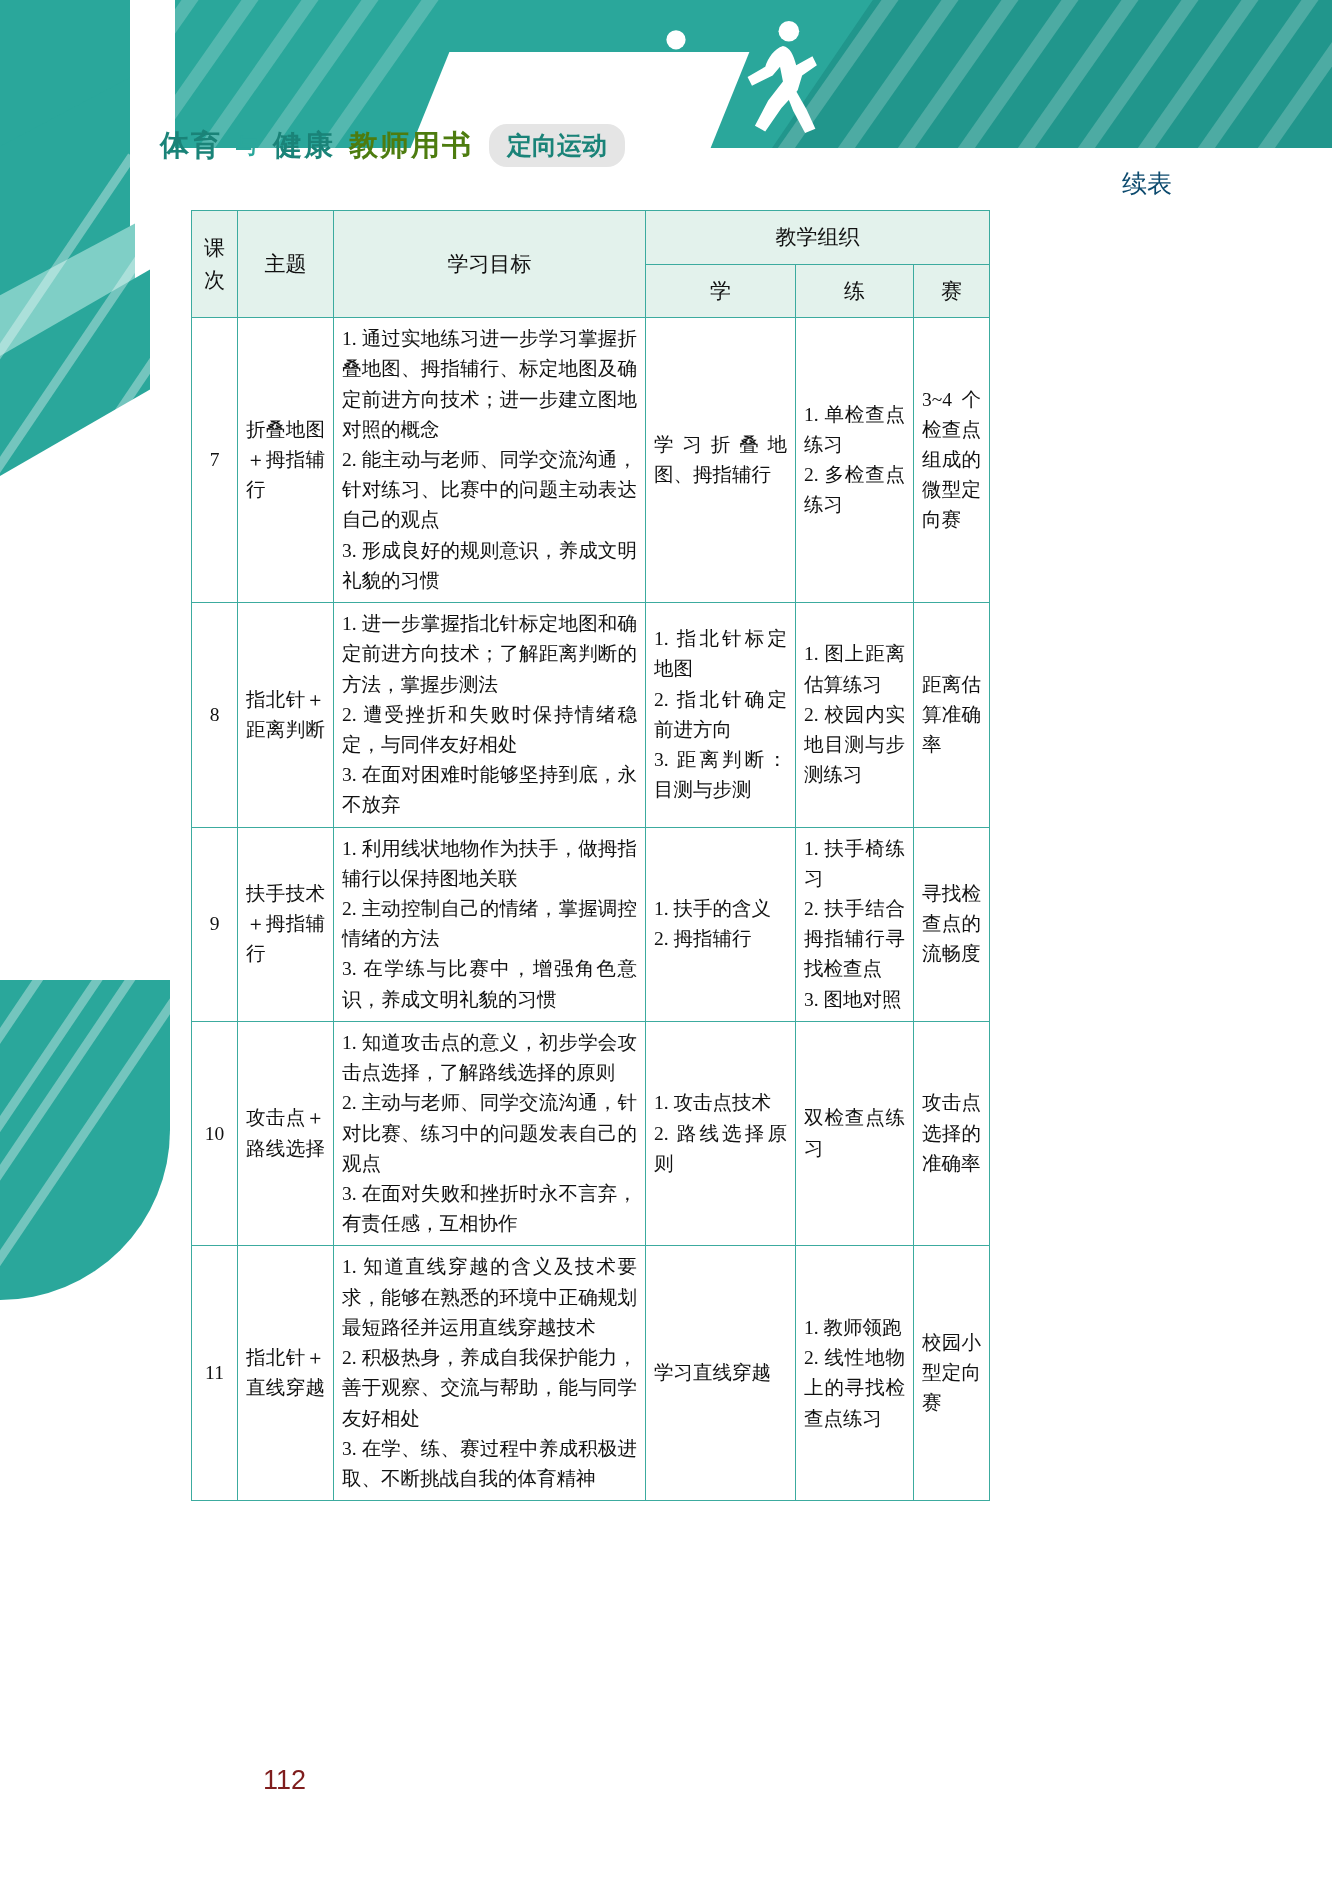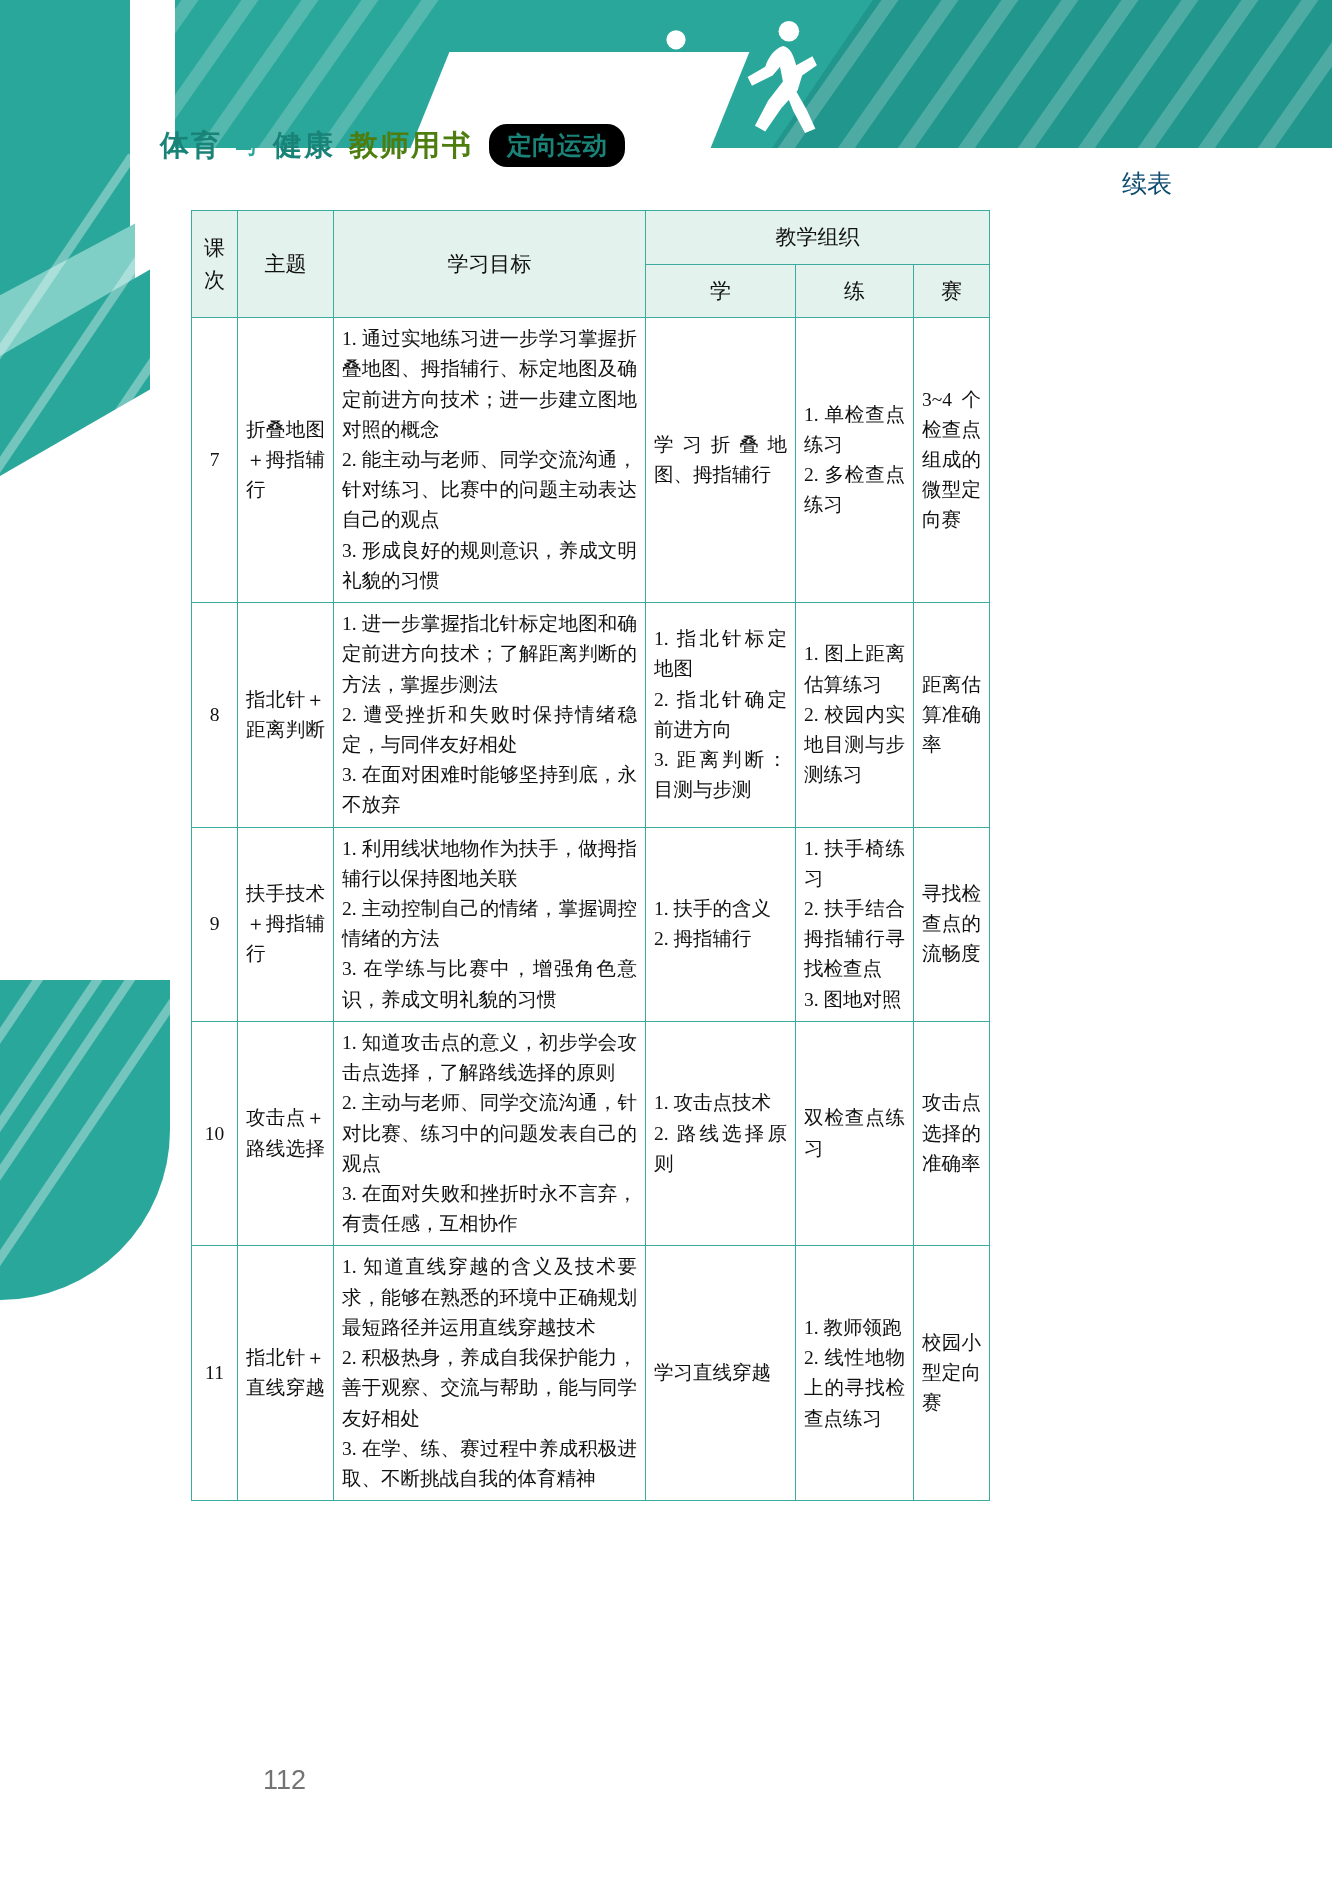--- a/index.html
+++ b/index.html
@@ -77,21 +77,21 @@
   }
   .brand-sub {
     font-size: 29px;
     font-weight: bold;
     color: #4d7c0f;
     letter-spacing: 2px;
     white-space: nowrap;
     font-family: "Liberation Sans", sans-serif;
   }
   .brand-pill {
-    background: #000000;
+    background: #e5e5e5;
     border: 2px solid #ffffff;
     color: #1a8378;
     font-size: 25px;
     font-weight: bold;
     padding: 5px 18px;
     border-radius: 20px;
     white-space: nowrap;
     font-family: "Liberation Sans", sans-serif;
   }
 
@@ -192,21 +192,21 @@
   .col-race { width: 76px; }
 
   td p, th p { margin: 0; }
   .lines p { margin: 0; }
 
   .page-num {
     position: absolute;
     left: 88px;
     top: 1617px;
     font-size: 27px;
-    color: #737373;
+    color: #7f1d1d;
     font-family: "Liberation Sans", sans-serif;
   }
 </style>
 </head>
 <body>
 
 <div class="header-band">
   <div class="band-dark"></div>
   <div class="diag" style="left:60px;"></div>
   <div class="diag" style="left:120px;"></div>

